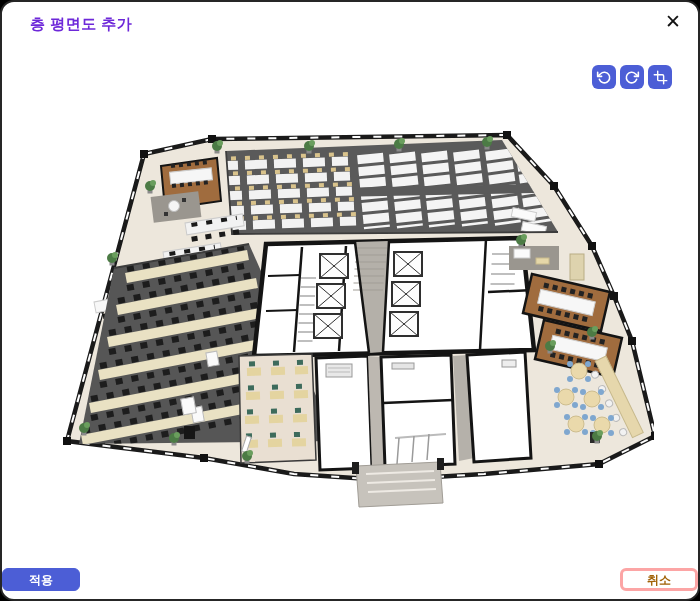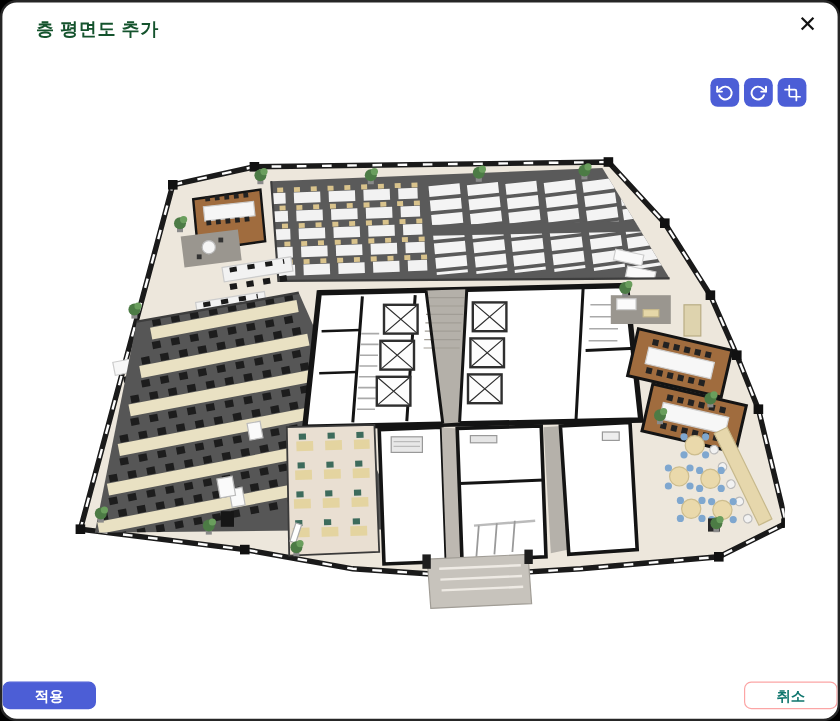--- a/index.html
+++ b/index.html
@@ -1,31 +1,31 @@
 <!DOCTYPE html>
 <html><head>
 <meta charset="utf-8">
 <style>
   html,body{margin:0;padding:0;background:#000;font-family:"Liberation Sans",sans-serif;}
   .modal{position:relative;width:700px;height:601px;box-sizing:border-box;background:#fff;
          border:2px solid #262626;border-radius:14px;overflow:hidden;}
-  .dialog-title{position:absolute;left:28px;top:13px;font-size:15px;font-weight:700;color:#14532d;letter-spacing:0.5px;}
+  .dialog-title{position:absolute;left:28px;top:13px;font-size:15px;font-weight:700;color:#6d28d9;letter-spacing:0.5px;}
   .close-btn{position:absolute;top:6px;right:11px;width:28px;height:28px;border:none;background:transparent;
              font-size:19px;line-height:28px;color:#111;cursor:pointer;padding:0;}
   .toolbar{position:absolute;top:63px;right:26px;display:flex;gap:4px;}
   .tool-btn{width:24px;height:24px;border:none;border-radius:6px;background:#4c5ed6;cursor:pointer;
             display:flex;align-items:center;justify-content:center;padding:0;}
   .tool-btn svg{display:block;}
   .plan-wrap{position:absolute;left:52px;top:104px;width:600px;height:405px;}
   .plan-wrap svg{display:block;width:100%;height:100%;}
   .footer{position:absolute;left:0;right:0;bottom:8px;display:flex;justify-content:space-between;gap:6px;}
   .btn{height:23px;width:78px;border-radius:6px;font-size:12px;font-weight:700;cursor:pointer;
        font-family:"Liberation Sans",sans-serif;line-height:1;}
   .btn-apply{background:#4c5ed6;border:1px solid #4c5ed6;color:#fff;}
-  .btn-cancel{background:#fff;border:1px solid #fca5a5;color:#0f766e;}
+  .btn-cancel{background:#fff;border:3px solid #fca5a5;color:#a16207;}
 </style>
 </head>
 <body>
 
 <div class="modal">
 
   <div class="dialog-title">층 평면도 추가</div>
   <button class="close-btn">✕</button>
 
   <div class="toolbar">

